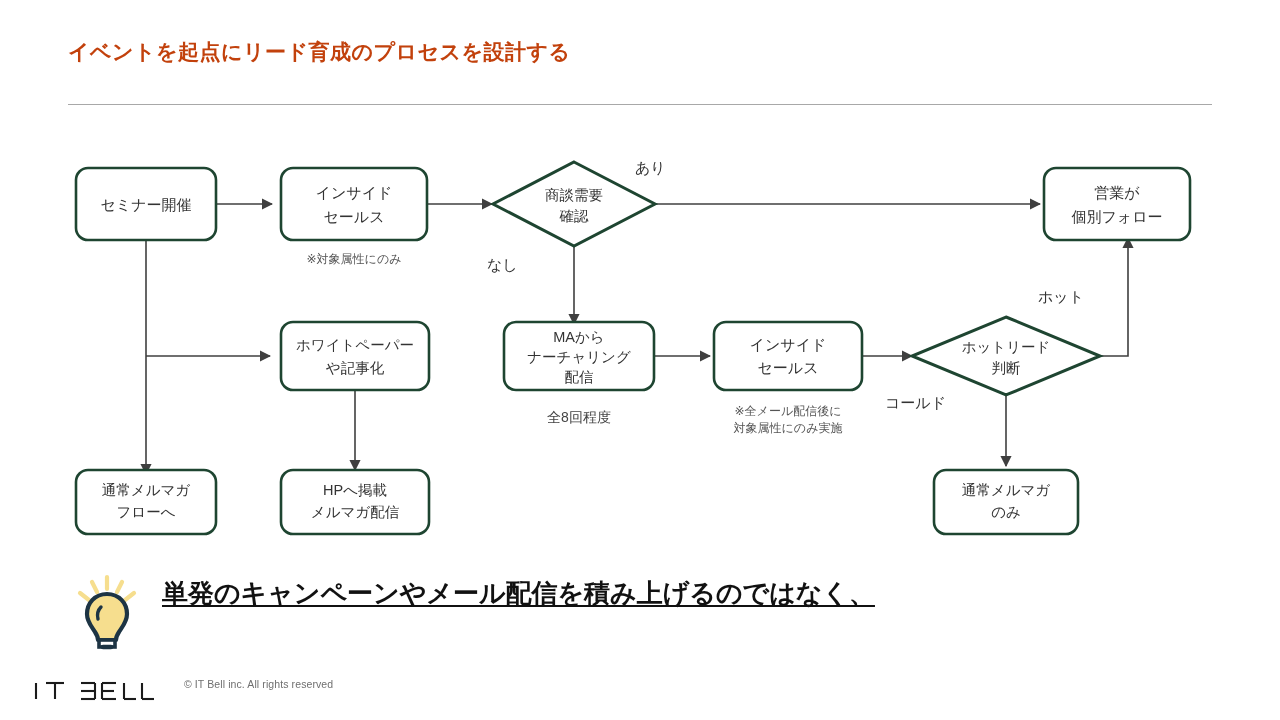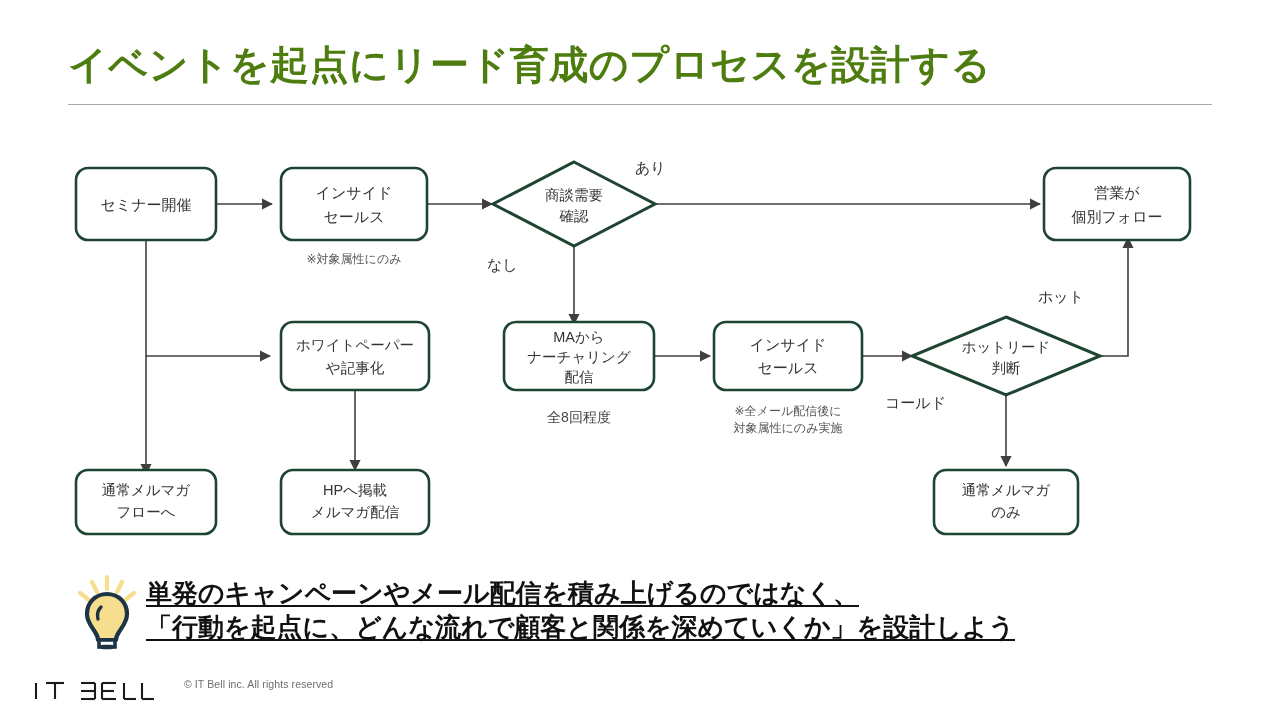--- a/index.html
+++ b/index.html
@@ -14,24 +14,24 @@
     overflow: hidden;
     font-family: "Liberation Sans", "DejaVu Sans", sans-serif;
     color: #1a1a1a;
   }
 
   
   #slide-title {
     position: absolute;
     left: 68px;
     top: 38px;
-    font-size: 39px;
+    font-size: 21px;
     font-weight: 700;
     letter-spacing: 0.5px;
-    color: #4d7c0f;
+    color: #c2410c;
     white-space: nowrap;
   }
   #title-rule {
     position: absolute;
     left: 68px;
     top: 104px;
     width: 1144px;
     height: 1px;
     background: #a8a8a8;
   }
@@ -96,21 +96,21 @@
     display: flex;
     align-items: flex-start;
   }
   #bulb-icon {
     width: 62px;
     height: 80px;
     flex: 0 0 62px;
     margin-top: 2px;
   }
   #callout-lines {
-    margin-left: 8px;
+    margin-left: 24px;
     padding-top: 4px;
   }
   .callout-line {
     font-size: 26px;
     font-weight: 700;
     color: #111111;
     line-height: 1.32;
     text-decoration: underline;
     text-underline-offset: 3px;
     text-decoration-thickness: 2px;
@@ -260,21 +260,20 @@
       <line x1="58" y1="19" x2="49" y2="26"></line>
     </g>
     <path d="M31 20 C 19 20 11 29 11 40 C 11 48 16 53 19 58 C 21 61 22 64 22 66 L 40 66
              C 40 64 41 61 43 58 C 46 53 51 48 51 40 C 51 29 43 20 31 20 Z" fill="#F6DE8E" stroke="#1D3444" stroke-width="4.2" stroke-linejoin="round"></path>
     <path d="M25 33 C 22 36 21 41 22 45" fill="none" stroke="#1D3444" stroke-width="3.4" stroke-linecap="round"></path>
     <rect x="23" y="66" width="16" height="7" fill="#ffffff" stroke="#1D3444" stroke-width="3.6"></rect>
     <path d="M27 73 L 35 73" stroke="#1D3444" stroke-width="4.6" stroke-linecap="round"></path>
   </svg>
   <div id="callout-lines">
     <span class="callout-line">単発のキャンペーンやメール配信を積み上げるのではなく、</span>
-    <span class="callout-line">「行動を起点に、どんな流れで顧客と関係を深めていくか」を設計しよう</span>
   </div>
 </div>
 
 <div id="footer">
   <div id="brand-logo">
     <svg width="126" height="24" viewBox="0 0 126 24">
       <g fill="none" stroke="#1b1b1b" stroke-width="2.1">
 
         <line x1="4" y1="4" x2="4" y2="20"></line>
 

